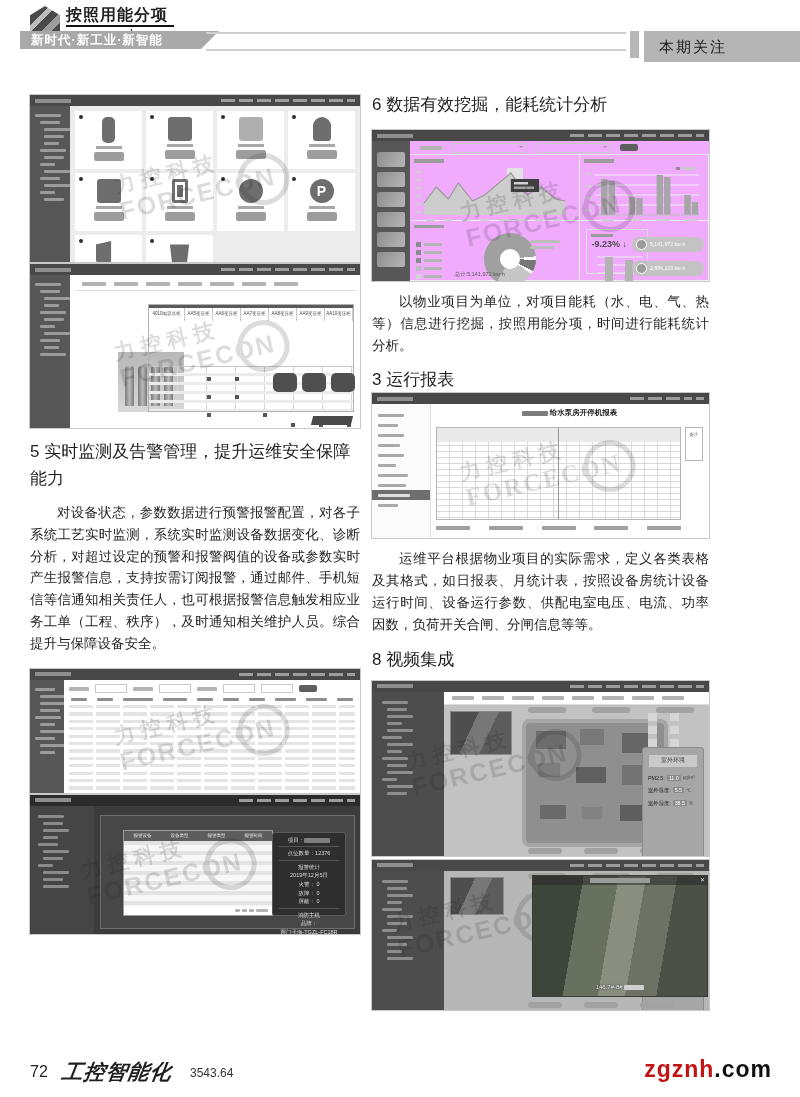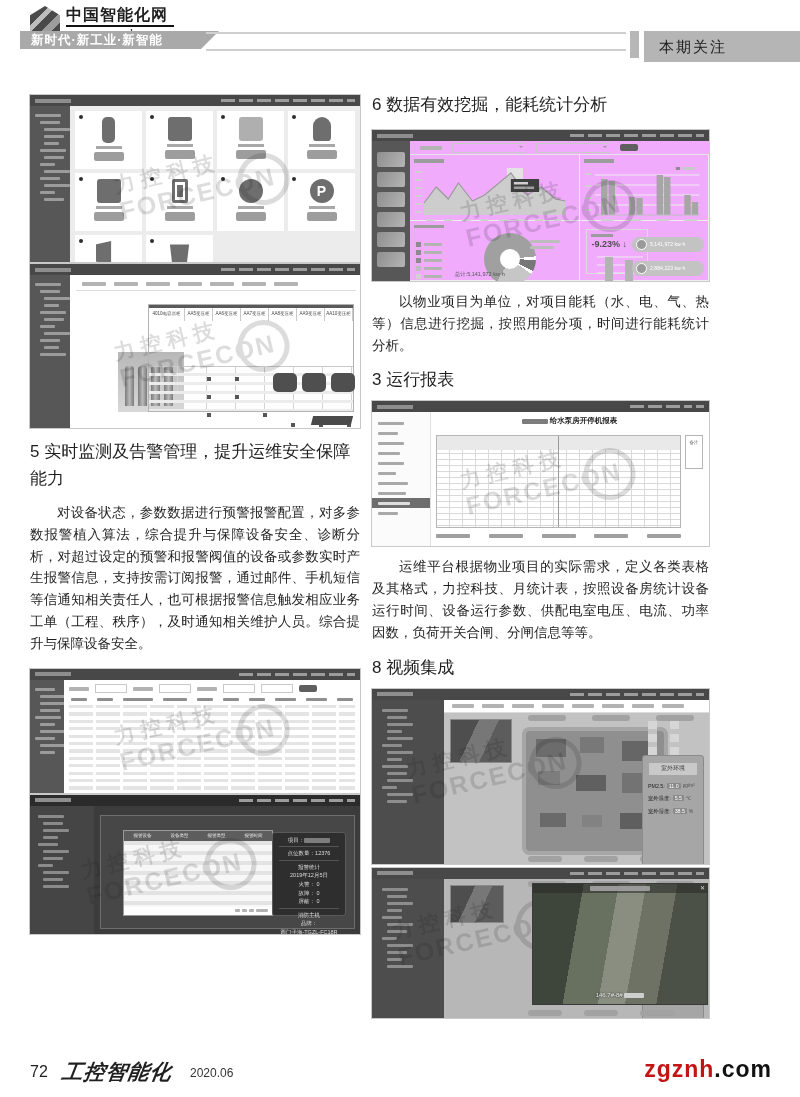--- a/index.html
+++ b/index.html
@@ -140,21 +140,21 @@
   .ptr .bar{display:block;width:30px;height:3px;margin:3px 0;background:#bdbdbd;}
   .en-total{position:absolute;left:0;right:30px;bottom:2px;text-align:center;font-size:5.5px;color:#555;}
   .delta-card{position:absolute;left:6px;top:8px;width:62px;bottom:6px;border:1px solid #dcdcdc;padding:3px 4px;box-sizing:border-box;}
   .delta{font-size:9px;font-weight:bold;color:#4e4e4e;margin-top:1px;}
   .pills{position:absolute;right:4px;top:16px;width:72px;}
   .pill{width:100%;height:15px;background:#c3c3c3;border-radius:8px;display:flex;align-items:center;gap:3px;padding:0 4px;margin:0 0 9px;box-sizing:border-box;}
   .pill .cir{width:9px;height:9px;border:1.5px solid #fff;border-radius:50%;background:#9a9a9a;flex:none;}
   .pill .tx{font-size:5.2px;color:#fff;white-space:nowrap;}
 
   
-  .figF{height:145px;margin-top:8px;}
+  .figF{height:145px;margin-top:0;font-family:Liberation Serif, serif;}
   .rp-side{position:absolute;left:0;top:11px;bottom:0;width:58px;background:#fbfbfb;border-right:1px solid #e0e0e0;padding-top:6px;}
   .rp-side .row{display:flex;align-items:center;gap:3px;padding:0 6px;height:10px;}
   .rp-side .row .bar{width:26px;height:3.5px;background:#a9a9a9;}
   .rp-side .row.act{background:#6e6e6e;}
   .rp-side .row.act .bar{background:#dedede;width:32px;}
   .rp-title{position:absolute;left:58px;right:0;top:15px;text-align:center;font-size:7.5px;font-weight:bold;color:#222;}
   .rp-sub{position:absolute;left:66px;top:27px;}
   .rp-table{position:absolute;left:64px;top:34px;right:28px;bottom:18px;border:1px solid #b5b5b5;
     background-image:
       linear-gradient(90deg,transparent 0 49.7%,#9a9a9a 49.7% 50%,transparent 50%),
@@ -214,21 +214,21 @@
   .sitefoot .blk{color:#111;}
 
   svg{display:block;}
 </style>
 </head>
 <body>
 
 <div class="page">
 
   <div class="emb"></div>
-  <div class="sitename">中国智能化网</div>
+  <div class="sitename">按照用能分项</div>
   <div class="siteurl">www.zgznh.com</div>
   <div class="banner">新时代·新工业·新智能</div>
   <div class="strip"></div>
   <div class="blockette"></div>
   <div class="focus">本期关注</div>
 
   <div class="colL">
 
     <div class="ss figA">
       <div class="tb">
@@ -380,21 +380,21 @@
       </div>
       <div class="pw-btn"></div>
       <div class="wm">
         <div class="cn">力控科技</div>
         <div class="en">FORCECON</div>
         <div class="ring"></div>
       </div>
     </div>
 
     <h2 class="sec">5 实时监测及告警管理，提升运维安全保障能力</h2>
-    <p class="body ind">对设备状态，参数数据进行预警报警配置，对多参数报警植入算法，综合提升与保障设备安全、诊断分析，对超过设定的预警和报警阀值的设备或参数实时产生报警信息，支持按需订阅报警，通过邮件、手机短信等信通知相关责任人，也可根据报警信息触发相应业务工单（工程、秩序），及时通知相关维护人员。综合提升与保障设备安全。</p>
+    <p class="body ind">对设备状态，参数数据进行预警报警配置，对各子系统工艺实时监测，系统实时监测设备数据变化、诊断分析，对超过设定的预警和报警阀值的设备或参数实时产生报警信息，支持按需订阅报警，通过邮件、手机短信等信通知相关责任人，也可根据报警信息触发相应业务工单（工程、秩序），及时通知相关维护人员。综合提升与保障设备安全。</p>
 
     <div class="ss figC">
       <div class="tb">
         <div class="t"></div>
           <div class="sp"></div>
         <div class="m"></div>
           <div class="m"></div>
           <div class="m"></div>
           <div class="m"></div>
           <div class="m"></div>
@@ -733,21 +733,21 @@
           <span class="bar"></span>
           <span class="bar"></span>
       </div>
       <div class="wm">
         <div class="cn">力控科技</div>
         <div class="en">FORCECON</div>
         <div class="ring"></div>
       </div>
     </div>
 
-    <p class="body ind">运维平台根据物业项目的实际需求，定义各类表格及其格式，力控科技、月统计表，按照设备房统计设备运行时间、设备运行参数、供配电室电压、电流、功率因数，负荷开关合闸、分闸信息等等。</p>
+    <p class="body ind">运维平台根据物业项目的实际需求，定义各类表格及其格式，如日报表、月统计表，按照设备房统计设备运行时间、设备运行参数、供配电室电压、电流、功率因数，负荷开关合闸、分闸信息等等。</p>
     <h2 class="sec">8 视频集成</h2>
 
     <div class="ss figG">
       <div class="tb">
         <div class="t"></div>
           <div class="sp"></div>
         <div class="m"></div>
           <div class="m"></div>
           <div class="m"></div>
           <div class="m"></div>
@@ -889,18 +889,18 @@
       <div class="wm" style="left:30%;top:40%">
         <div class="cn">力控科技</div>
         <div class="en">FORCECON</div>
         <div class="ring"></div>
       </div>
     </div>
   </div>
 
   <div class="pno">72</div>
   <div class="jlogo">工控智能化</div>
-  <div class="issue">2020.06</div>
+  <div class="issue">3543.64</div>
   <div class="sitefoot">
     <span class="red">zgznh</span><span class="blk">.com</span>
   </div>
 
 </div>
 
 </body></html>

